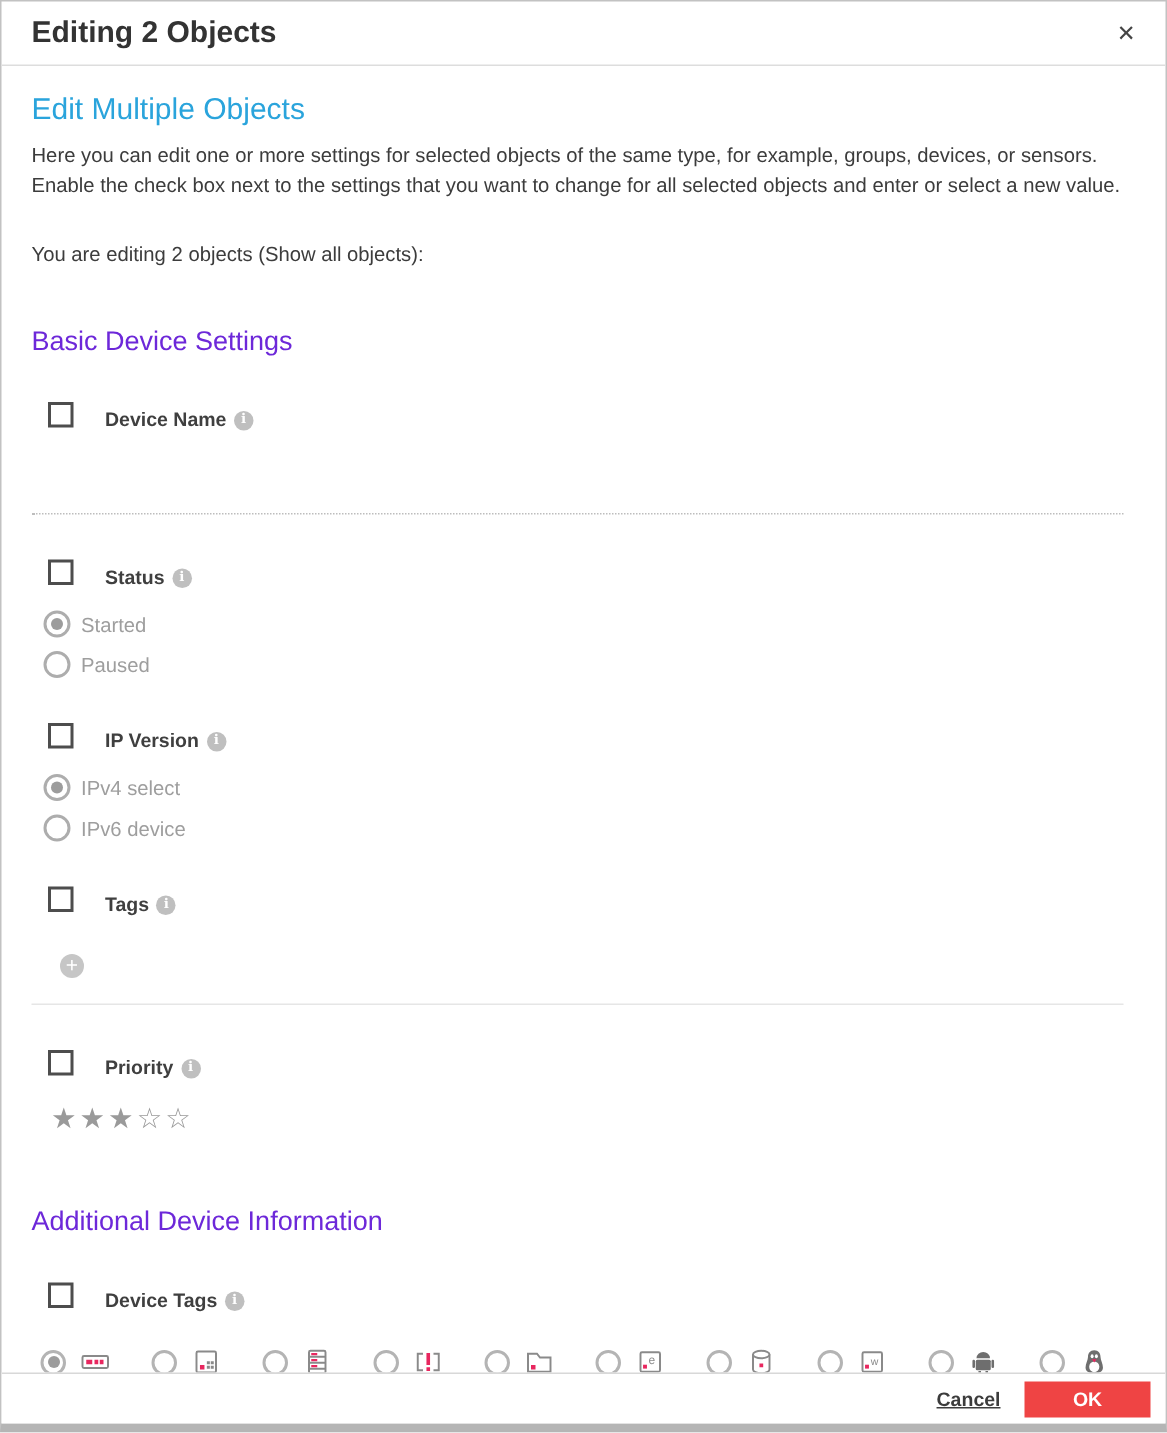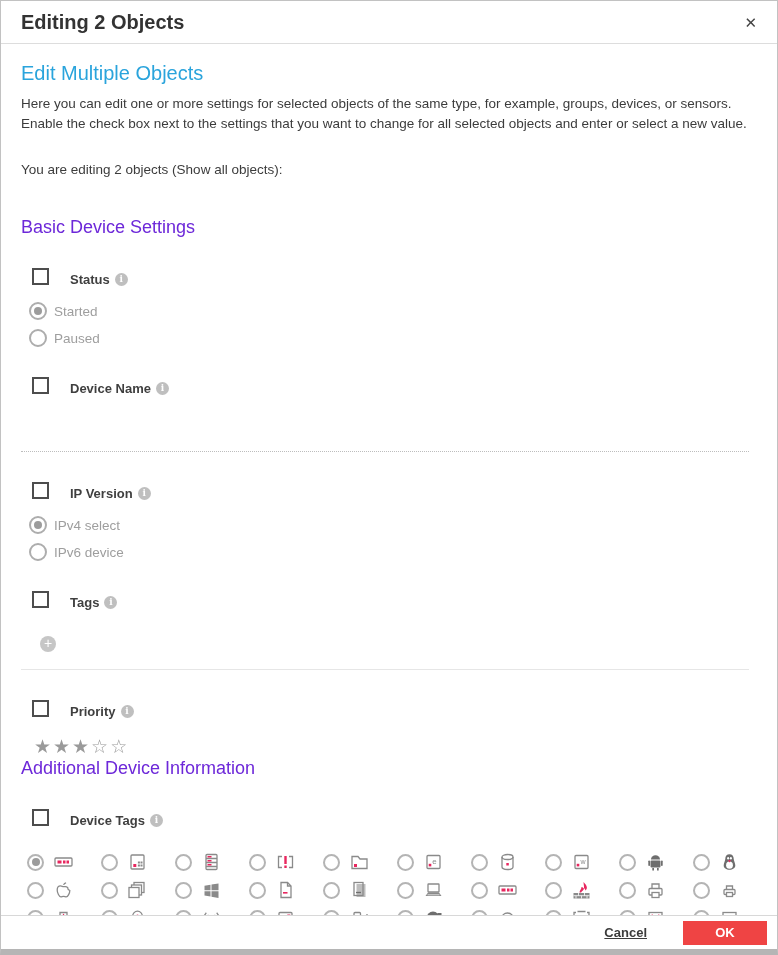--- a/index.html
+++ b/index.html
@@ -21,21 +21,21 @@
   .content { padding:16px 30px 0 20px; }
 
   h1.page-heading { color:#2aa4dc; font-size:20px; font-weight:normal; margin-top:2px; }
   p.desc { font-size:13.5px; line-height:1.45; margin-top:9px; color:#3c3c3c; }
 
   .editing-line { margin-top:29px; font-size:13.5px; color:#3c3c3c; }
   .editing-line .show-link { cursor:pointer; }
 
   h2.section-heading { color:#6d28d9; font-size:18px; font-weight:normal; }
   .h2-basic { margin-top:40px; }
-  .h2-additional { }
+  .h2-additional { margin-top:46px; }
 
   .field-row { display:flex; align-items:flex-start; margin-left:11px; }
   .checkbox { width:17px; height:17px; border:2px solid #4d4d4d; background:#fff; flex:none;
     margin-top:0; cursor:pointer; }
   .field-label { font-size:13px; font-weight:bold; color:#3f3f3f; margin-left:21px; margin-top:4px; }
   .info-icon { display:inline-block; width:13px; height:13px; border-radius:50%; background:#bfbfbf;
     color:#fff; font-size:9px; font-weight:bold; text-align:center; line-height:13px;
     vertical-align:2px; margin-left:5px; font-family:"DejaVu Serif",serif; }
 
   .name-input { display:block; width:728px; height:20px; border:none; outline:none;
@@ -66,21 +66,21 @@
     position:relative; background:#fff; }
   .gradio.sel::after { content:""; position:absolute; left:2.5px; top:2.5px; width:8px; height:8px;
     border-radius:50%; background:#9c9c9c; }
   .devicon { margin-left:9px; width:21px; height:18px; flex:none; }
 
   
   .footer { position:absolute; left:0; right:0; bottom:0; height:34px; background:#fff;
     border-top:1px solid #d8d8d8; display:flex; align-items:center; justify-content:flex-end;
     padding-right:10px; }
   .cancel-link { font-size:13px; font-weight:bold; color:#3c3c3c; text-decoration:underline;
-    margin-right:36px; cursor:pointer; }
+    margin-right:16px; cursor:pointer; }
   .ok-button { width:84px; height:24px; background:#ef4444; color:#fff; border:none;
     font-size:13px; font-weight:bold; font-family:inherit; cursor:pointer; }
 </style>
 </head>
 <body>
 
 <div class="dialog">
 
   <div class="titlebar">
     <span class="title">Editing 2 Objects</span>
@@ -88,20 +88,28 @@
   </div>
 
   <div class="content">
 
     <h1 class="page-heading">Edit Multiple Objects</h1>
     <p class="desc">Here you can edit one or more settings for selected objects of the same type, for example, groups, devices, or sensors. Enable the check box next to the settings that you want to change for all selected objects and enter or select a new value.</p>
 
     <div class="editing-line"><span>You are editing 2 objects (</span><span class="show-link">Show all objects</span><span>):</span></div>
 
     <h2 class="section-heading h2-basic">Basic Device Settings</h2>
+
+    <div class="sect">
+      <div class="field-row">
+        <span class="checkbox"></span>
+        <span class="field-label"><span>Device Name</span><span class="info-icon">i</span></span>
+      </div>
+      <input class="name-input" type="text" value="" style="">
+    </div>
 
     <div class="sect">
       <div class="field-row">
         <span class="checkbox"></span>
         <span class="field-label"><span>Status</span><span class="info-icon">i</span></span>
       </div>
       <div class="radio-group">
           <div class="radio-row">
             <span class="radio sel"></span>
             <span class="radio-label">Started</span>
@@ -109,28 +117,20 @@
           <div class="radio-row">
             <span class="radio"></span>
             <span class="radio-label">Paused</span>
           </div>
         </div>
     </div>
 
     <div class="sect">
       <div class="field-row">
         <span class="checkbox"></span>
-        <span class="field-label"><span>Device Name</span><span class="info-icon">i</span></span>
-      </div>
-      <input class="name-input" type="text" value="" style="">
-    </div>
-
-    <div class="sect">
-      <div class="field-row">
-        <span class="checkbox"></span>
         <span class="field-label"><span>IP Version</span><span class="info-icon">i</span></span>
       </div>
       <div class="radio-group">
           <div class="radio-row">
             <span class="radio sel"></span>
             <span class="radio-label">IPv4 select</span>
           </div>
           <div class="radio-row">
             <span class="radio"></span>
             <span class="radio-label">IPv6 device</span>

